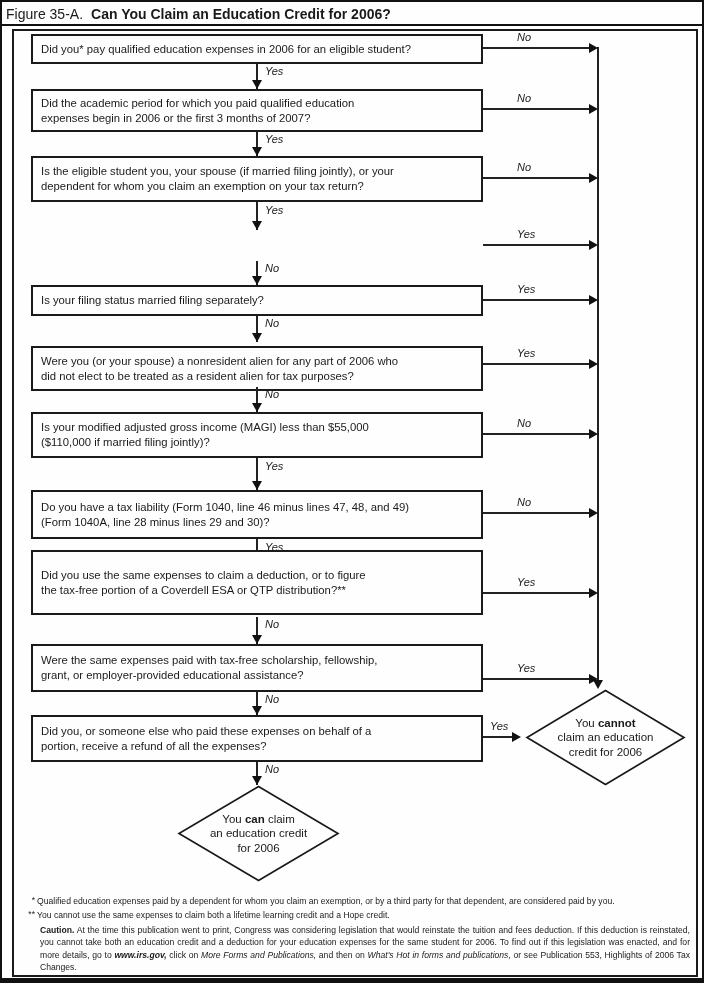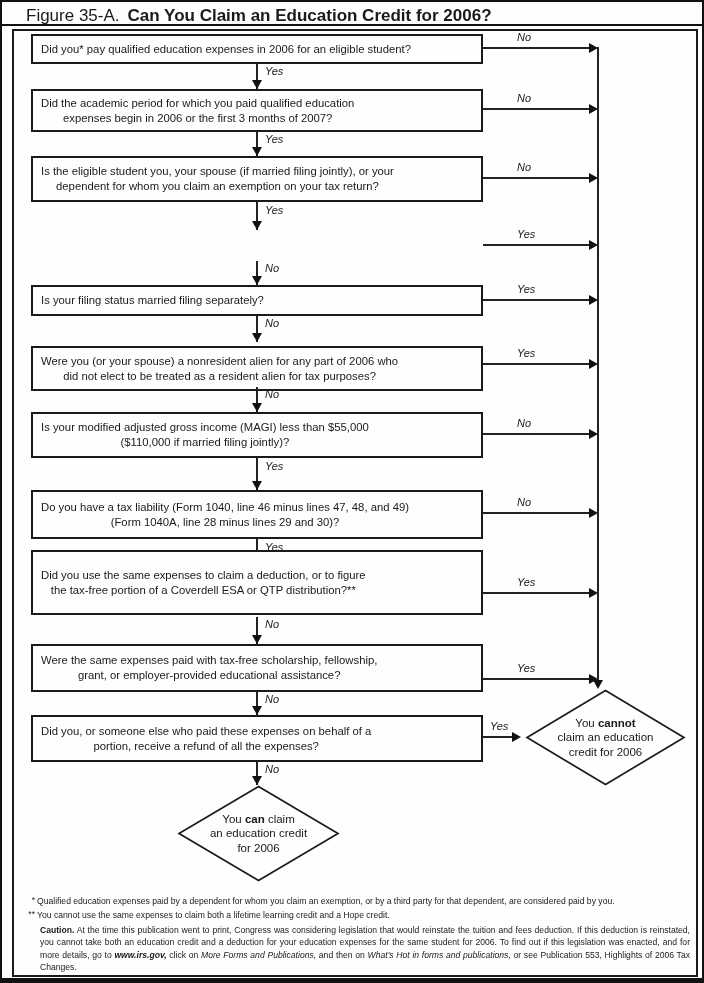--- a/index.html
+++ b/index.html
@@ -1,30 +1,30 @@
 <!DOCTYPE html>
 <html><head>
 <meta charset="utf-8">
 <style>
   html,body{margin:0;padding:0;background:#e8e8e8;}
   #page{
     position:relative;width:704px;height:983px;box-sizing:border-box;
     background:#fefefe;border:2px solid #111;border-bottom-width:5px;
     font-family:"Liberation Sans", sans-serif;color:#1a1a1a;overflow:hidden;
   }
-  .title-row{position:absolute;top:4px;left:24px;font-size:17px;white-space:nowrap;}
+  .title-row{position:absolute;top:4px;left:4px;font-size:14px;white-space:nowrap;}
   .title-row .fig{font-weight:normal;}
   .title-row .main{font-weight:bold;margin-left:8px;}
   .title-rule{position:absolute;top:22px;left:0;width:704px;height:2px;background:#111;}
   .frame{position:absolute;left:10px;top:27px;width:686px;height:948px;border:2px solid #1a1a1a;box-sizing:border-box;}
   .qbox{
     position:absolute;left:29px;width:452px;box-sizing:border-box;
     border:2px solid #1a1a1a;background:#fefefe;display:flex;align-items:center;
   }
-  .qtext{padding-left:8px;font-size:11.3px;line-height:15px;white-space:pre-line;text-align:center;}
+  .qtext{padding-left:8px;font-size:11.3px;line-height:15px;white-space:pre-line;}
   .flow-label{position:absolute;font-style:italic;font-size:11px;line-height:13px;}
   .down-arrow{position:absolute;width:2px;background:#222;}
   .down-arrow .head{position:absolute;bottom:0;left:-4px;width:0;height:0;
     border-left:5px solid transparent;border-right:5px solid transparent;border-top:9px solid #111;}
   .side-arrow{position:absolute;left:481px;height:2px;background:#222;}
   .side-arrow .head{position:absolute;right:-9px;top:-4px;width:0;height:0;
     border-top:5px solid transparent;border-bottom:5px solid transparent;border-left:9px solid #111;}
   .collector{position:absolute;left:595px;top:45px;width:2px;height:633px;background:#222;}
   .collector .head{position:absolute;bottom:-9px;left:-4px;width:0;height:0;
     border-left:5px solid transparent;border-right:5px solid transparent;border-top:9px solid #111;}

